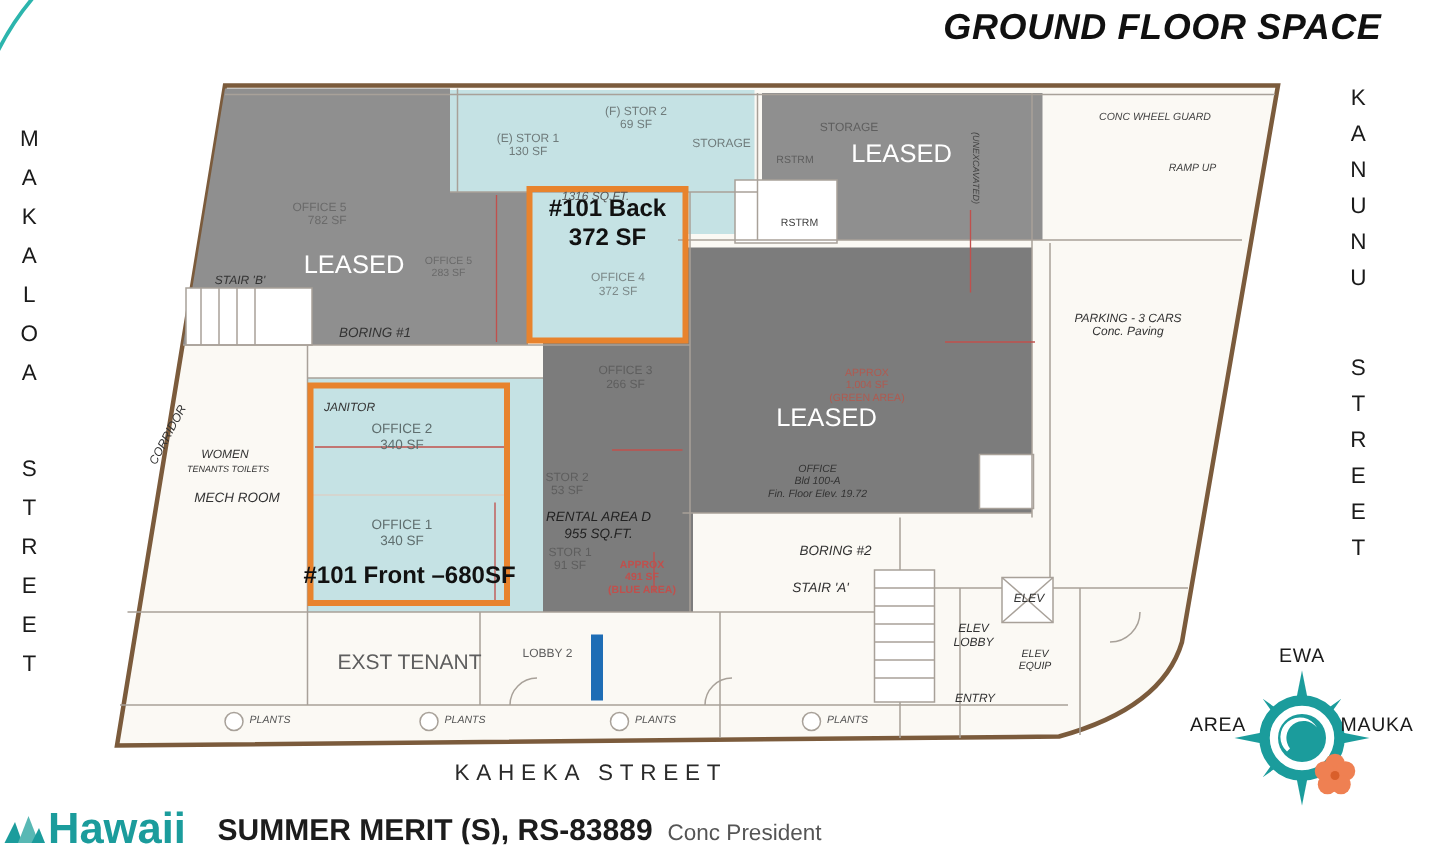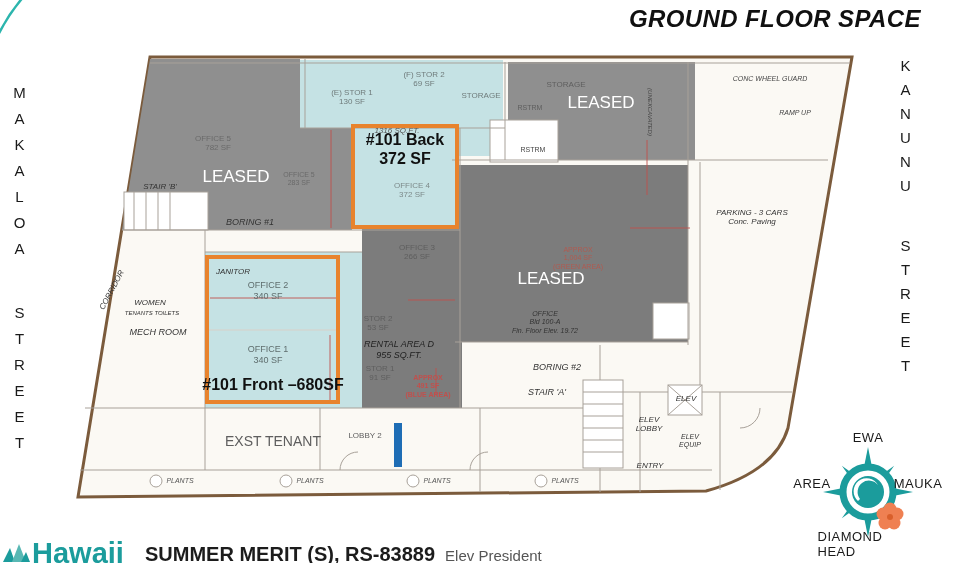--- a/index.html
+++ b/index.html
@@ -191,20 +191,21 @@
       <div class="plan-label hand" style="left: 180px; top: 481px; font-size: 7px; color: rgb(85, 85, 85);">PLANTS</div>
       <div class="plan-label hand" style="left: 310px; top: 481px; font-size: 7px; color: rgb(85, 85, 85);">PLANTS</div>
       <div class="plan-label hand" style="left: 437px; top: 481px; font-size: 7px; color: rgb(85, 85, 85);">PLANTS</div>
       <div class="plan-label hand" style="left: 565px; top: 481px; font-size: 7px; color: rgb(85, 85, 85);">PLANTS</div>
     </div>
 
   <div class="title">GROUND FLOOR SPACE</div>
 
   <div class="vstreet street-left">MAKALOA STREET</div>
   <div class="vstreet street-right">KANUNU STREET</div>
+  <div class="street-bottom">KAHEKA STREET</div>
 
   <svg class="abs" style="left:800px;top:425px" width="140" height="138" viewBox="0 0 140 138">
     <g style="fill:var(--teal)">
       <g transform="rotate(45 68 67)">
         <polygon points="68,30 64,54 72,54"></polygon>
           <polygon points="68,104 64,80 72,80"></polygon>
         <polygon points="31,67 55,63 55,71"></polygon>
           <polygon points="105,67 81,63 81,71"></polygon>
       </g>
       <polygon points="68,22 62,52 74,52"></polygon>
@@ -220,25 +221,24 @@
       <circle cx="97" cy="89" r="6.5" style="fill:var(--flower_orange)"></circle>
       <circle cx="94" cy="98" r="6.5" style="fill:var(--flower_orange)"></circle>
       <circle cx="85" cy="98" r="6.5" style="fill:var(--flower_orange)"></circle>
       <circle cx="83" cy="89" r="6.5" style="fill:var(--flower_orange)"></circle>
       <circle cx="90" cy="92" r="3" fill="#d95f2b"></circle>
     </g>
   </svg>
   <div class="compass-label" style="left:868px;top:437px">EWA</div>
   <div class="compass-label" style="left:812px;top:483px">AREA</div>
   <div class="compass-label" style="left:918px;top:483px">MAUKA</div>
-  <div class="compass-label" style="left:864px;top:544px">DIAMOND HEAD</div>
 
   <svg class="abs" style="left:2px;top:544px" width="28" height="19">
     <polygon points="1,18 8,4 13,18" style="fill:var(--teal)"></polygon>
     <polygon points="10,18 17,0 24,18" fill="#58b8b4"></polygon>
     <polygon points="19,18 24,8 28,18" style="fill:var(--teal)"></polygon>
   </svg>
   <div class="brand">Hawaii</div>
   <div class="agent">
-    <span>SUMMER MERIT (S), RS-83889</span><span class="agent-title">Elev President</span>
+    <span>SUMMER MERIT (S), RS-83889</span><span class="agent-title">Conc President</span>
   </div>
 
 </div>
 
 </body></html>

